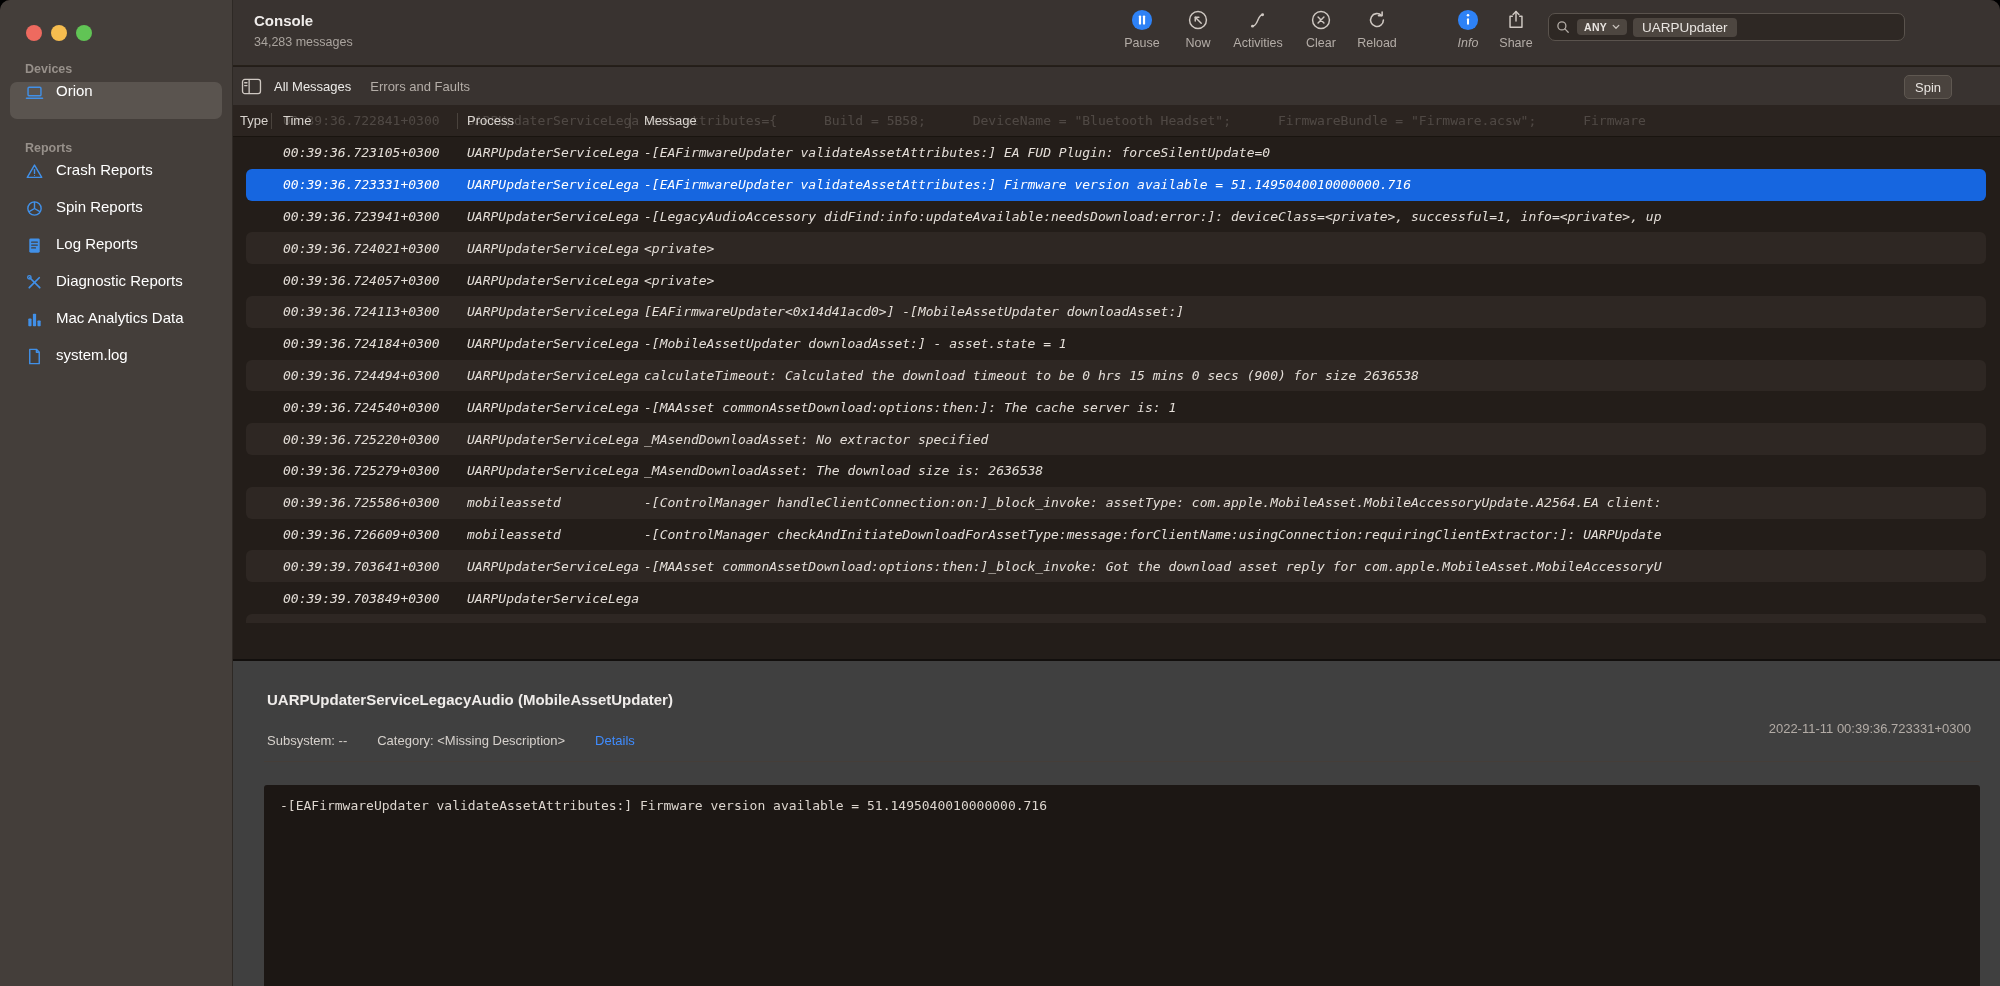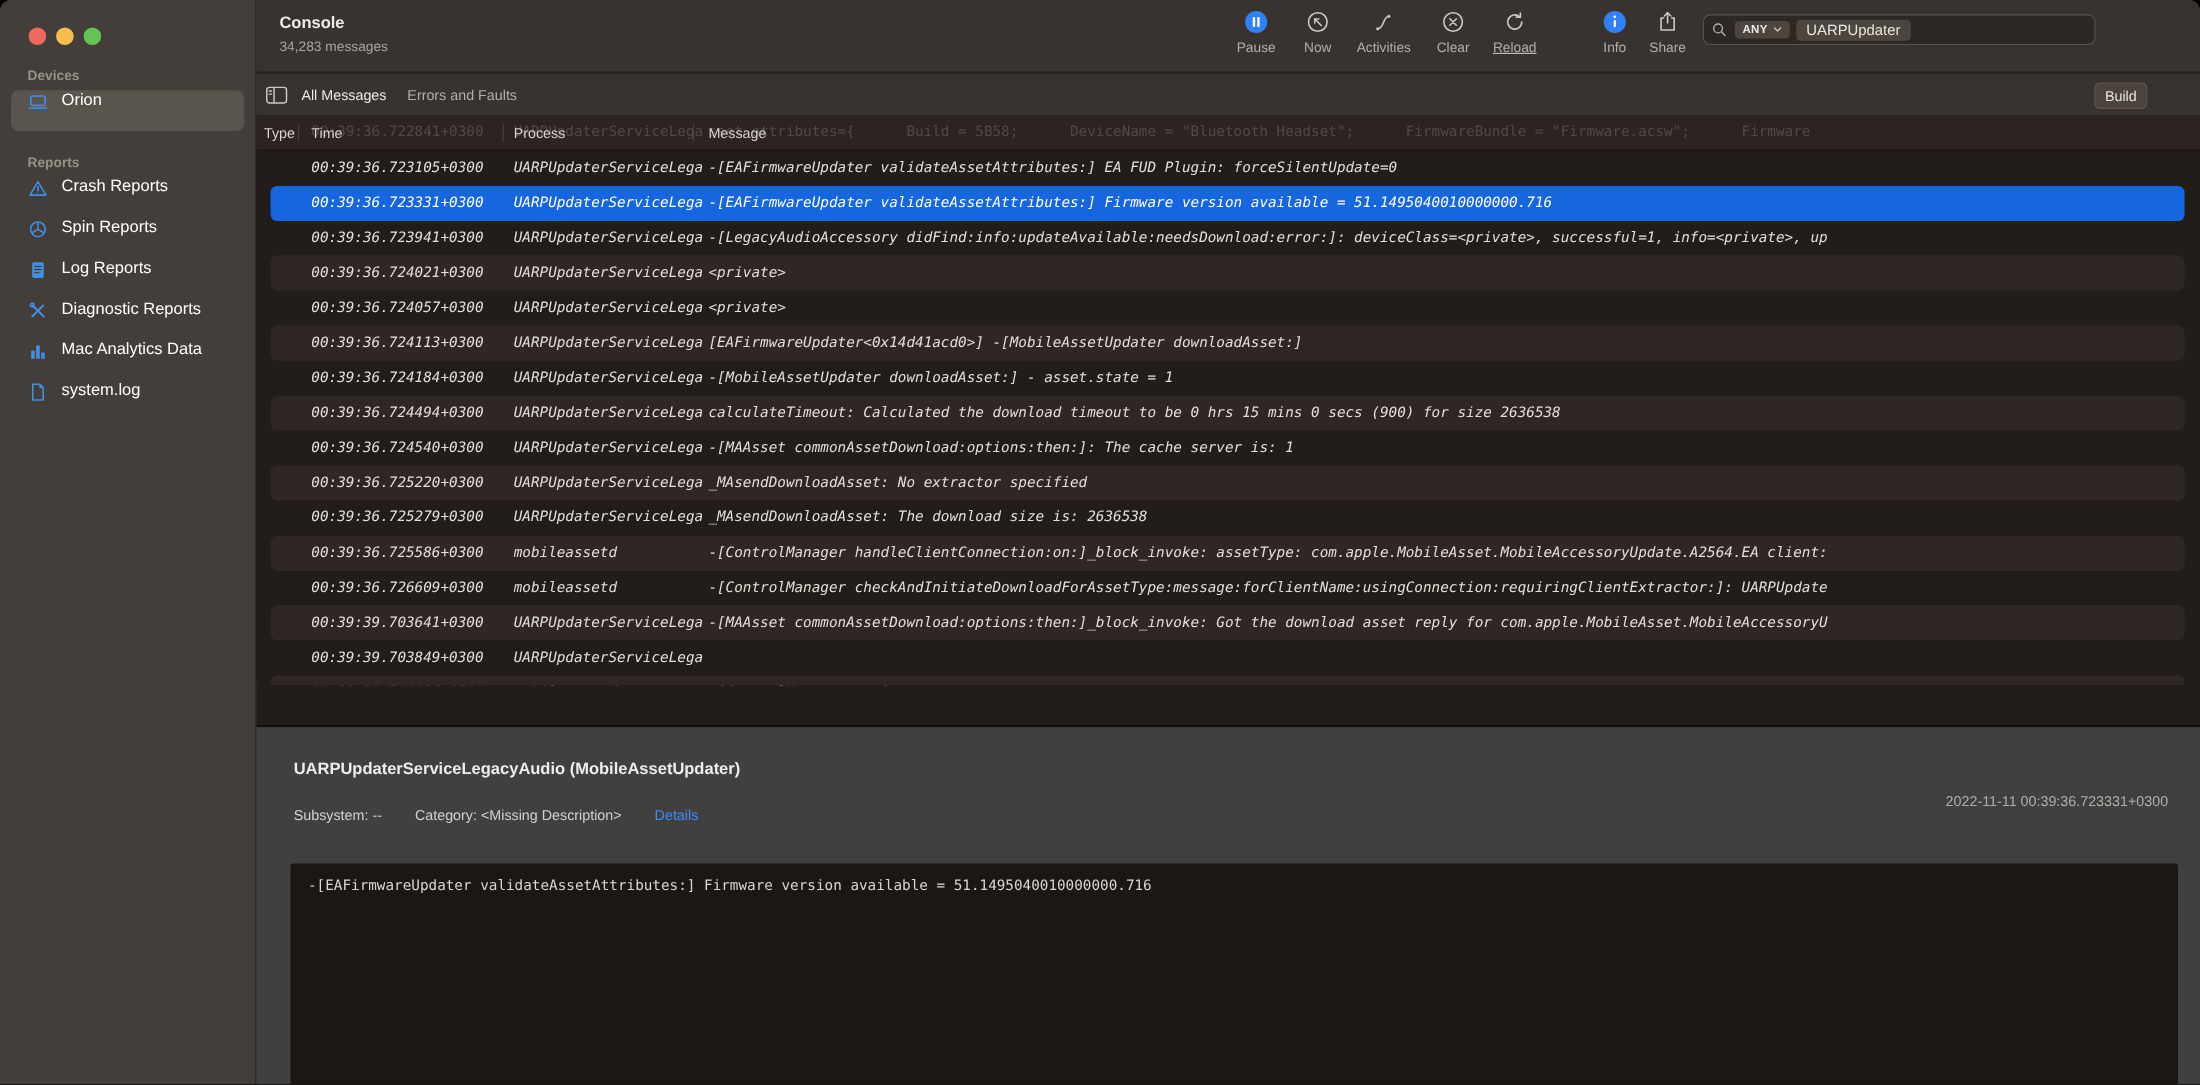--- a/index.html
+++ b/index.html
@@ -199,31 +199,31 @@
           </div>
           <div class="tb-btn" style="width: 54px;">
             <span class="ticn">
               <svg viewBox="0 0 24 24" fill="none" stroke="currentColor" stroke-width="1.6">
                 <circle cx="12" cy="12" r="9.2"></circle>
                 <path d="M8.8 8.8l6.4 6.4M15.2 8.8l-6.4 6.4" stroke-linecap="round"></path>
               </svg>
             </span>
             <span class="tlabel">Clear</span>
           </div>
-          <div class="tb-btn" style="width: 58px; text-decoration: underline;">
+          <div class="tb-btn" style="width: 58px;">
             <span class="ticn">
               <svg viewBox="0 0 24 24" fill="none" stroke="currentColor" stroke-width="1.7" stroke-linecap="round">
                 <path d="M19 12a7 7 0 1 1-2.05-4.95"></path>
                 <path d="M17.6 3.2v4h-4" stroke-linejoin="round"></path>
               </svg>
             </span>
             <span class="tlabel">Reload</span>
           </div>
           <span class="tb-gap"></span>
-          <div class="tb-btn" style="width: 44px;">
+          <div class="tb-btn" style="width: 44px; font-style: italic;">
             <span class="ticn">
               <svg viewBox="0 0 24 24">
                 <circle cx="12" cy="12" r="11" fill="#2e82f6"></circle>
                 <rect x="10.9" y="10" width="2.2" height="7.2" rx="1.1" fill="#fff"></rect>
                 <circle cx="12" cy="6.9" r="1.4" fill="#fff"></circle>
               </svg>
             </span>
             <span class="tlabel">Info</span>
           </div>
           <div class="tb-btn" style="width: 52px;">
@@ -259,21 +259,21 @@
     <div class="tabbar">
       <span class="toggle-icn">
           <svg viewBox="0 0 22 18" fill="none" stroke="currentColor" stroke-width="1.4">
             <rect x="1.5" y="1.5" width="19" height="15" rx="2.5"></rect>
             <path d="M8.5 1.5v15"></path>
             <path d="M3.8 5h2.4M3.8 8h2.4" stroke-linecap="round"></path>
           </svg>
         </span>
       <span class="tab active">All Messages</span>
       <span class="tab">Errors and Faults</span>
-      <span class="save-btn">Build</span>
+      <span class="save-btn">Spin</span>
     </div>
 
     <div class="thead">
       <span class="th-ghost" style="left:50px;">00:39:36.722841+0300</span>
       <span class="th-ghost" style="left:234px;">UARPUpdaterServiceLega</span>
       <span class="th-ghost" style="left:411px;right:0;">sset attributes={      Build = 5B58;      DeviceName = "Bluetooth Headset";      FirmwareBundle = "Firmware.acsw";      Firmware</span>
       <span class="th-label" style="left:7px;">Type</span>
       <span class="th-label" style="left:50px;">Time</span>
       <span class="th-label" style="left:234px;">Process</span>
       <span class="th-label" style="left:411px;">Message</span>

